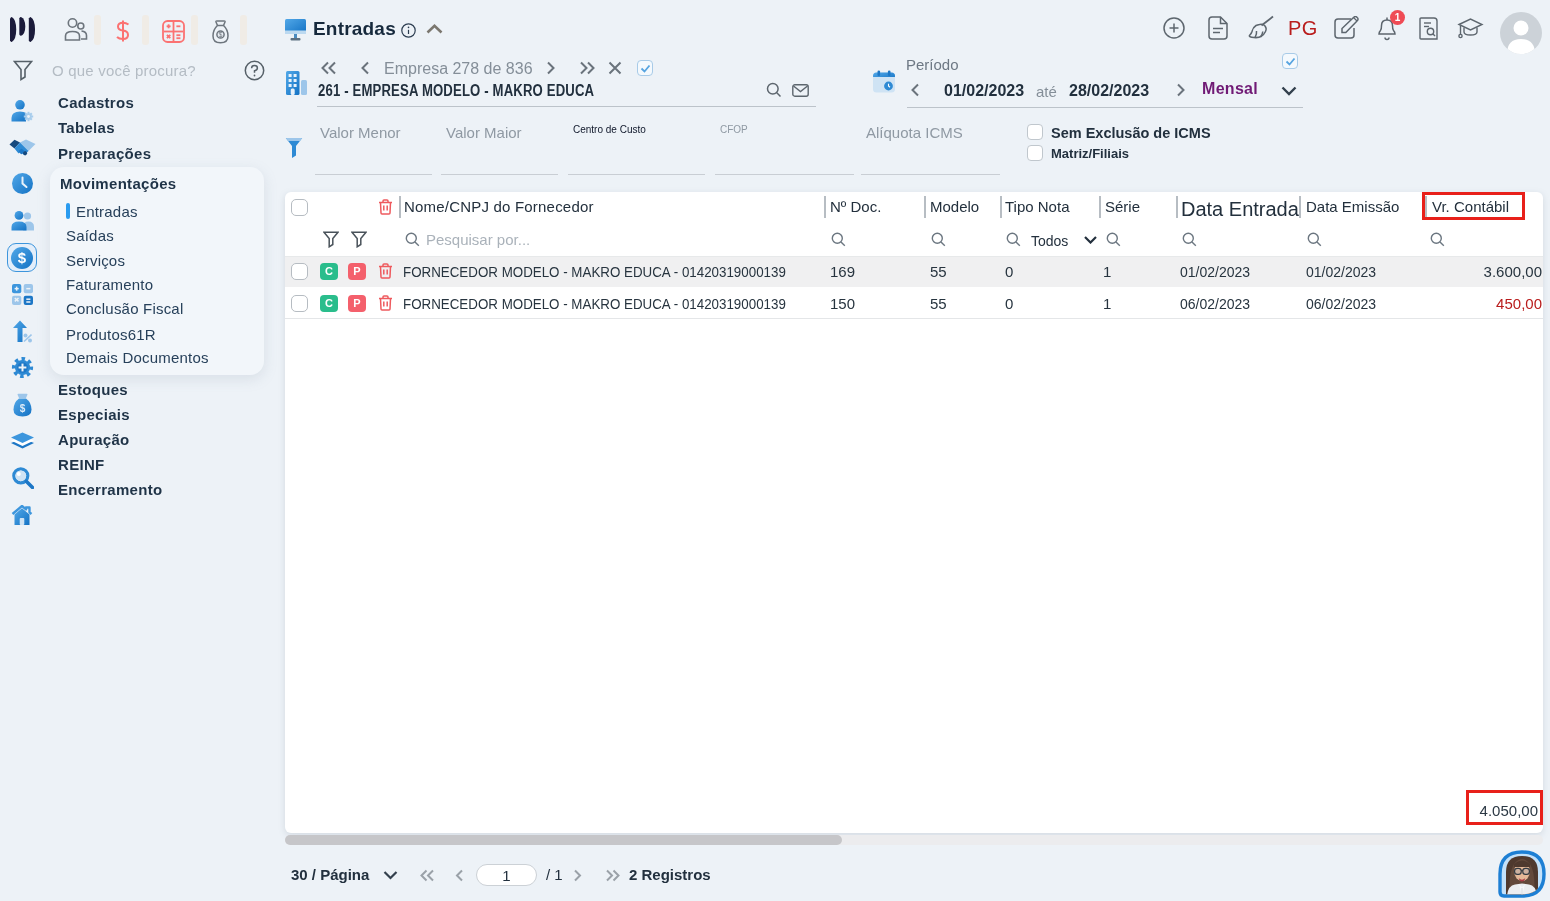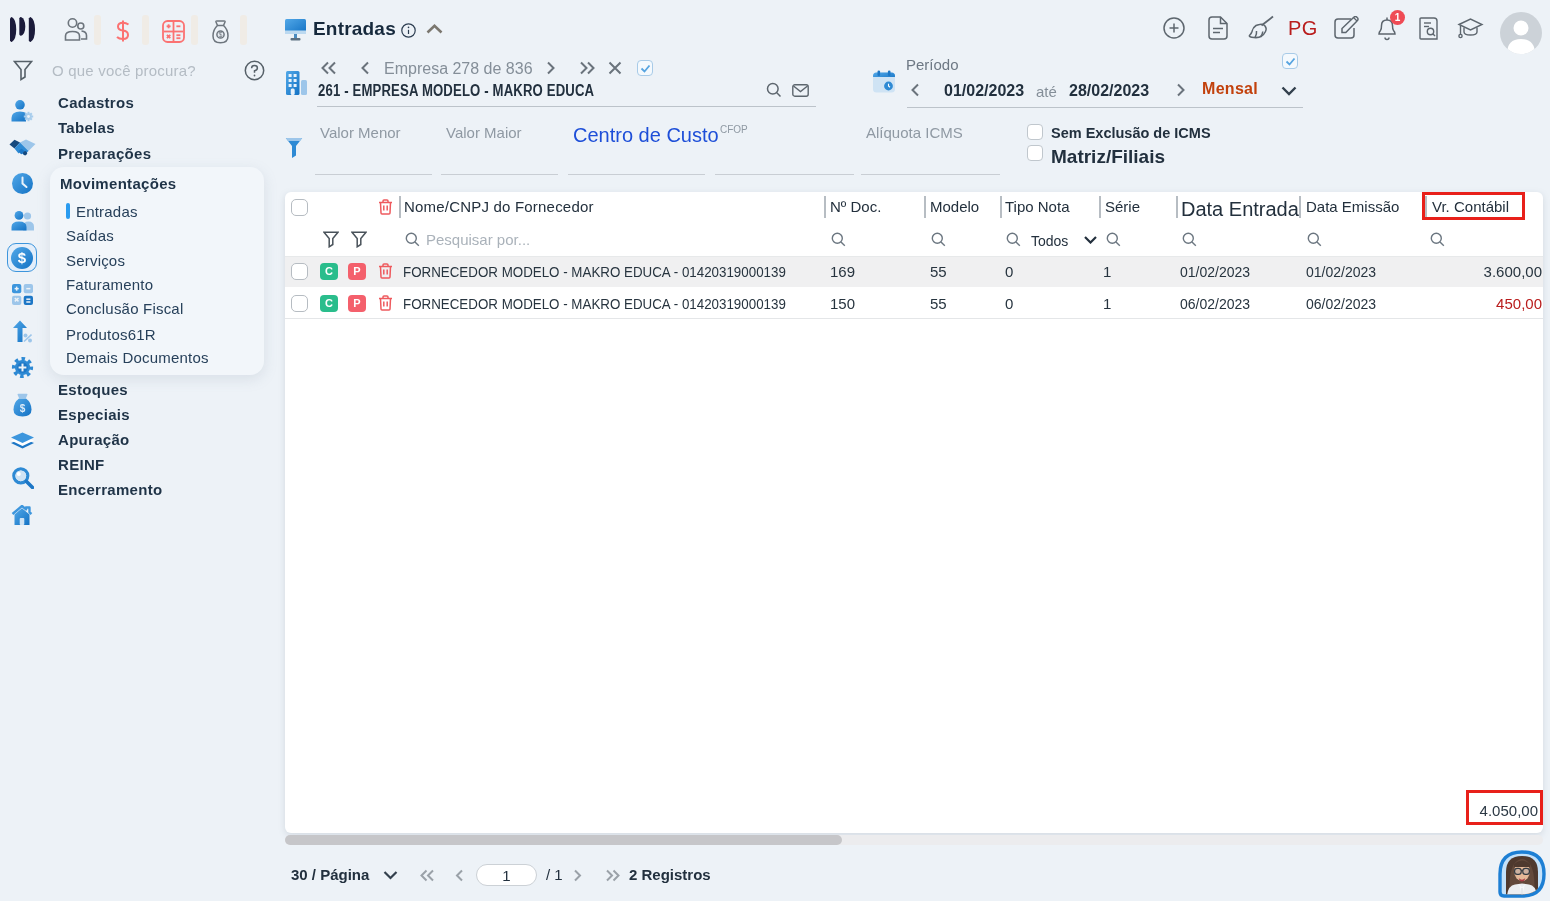--- a/index.html
+++ b/index.html
@@ -317,49 +317,49 @@
 <div class="abs" style="left:906px;top:56px;font-size:15px;color:#6d7884">Período</div>
 <svg class="abs" style="left:910px;top:83px" width="10" height="14" viewBox="0 0 10 14" fill="none" stroke="#6a737c" stroke-width="2">
   <path d="M8,1.5 L2.5,7 L8,12.5"></path>
 </svg>
 <div class="abs" style="left:944px;top:82px;font-size:16px;font-weight:bold;color:#22303e">01/02/2023</div>
 <div class="abs" style="left:1036px;top:83px;font-size:15px;color:#848e98">até</div>
 <div class="abs" style="left:1069px;top:82px;font-size:16px;font-weight:bold;color:#22303e">28/02/2023</div>
 <svg class="abs" style="left:1176px;top:83px" width="10" height="14" viewBox="0 0 10 14" fill="none" stroke="#6a737c" stroke-width="2">
   <path d="M2,1.5 L7.5,7 L2,12.5"></path>
 </svg>
-<div class="abs" style="left:1202px;top:80px;font-size:16px;font-weight:bold;color:#c2410c;letter-spacing:0.3px">Mensal</div>
+<div class="abs" style="left:1202px;top:80px;font-size:16px;font-weight:bold;color:#701a75;letter-spacing:0.3px">Mensal</div>
 <div class="abs" style="left:1282px;top:53px;width:16px;height:16px;border:1.5px solid #a8cbe8;border-radius:4px;background:#f4f9fd">
   <svg width="13" height="13" viewBox="0 0 13 13" style="margin:0.5px">
         <path d="M2.5,6.5 L5.5,9.5 L10.5,3.5" stroke="#57a4e0" stroke-width="1.8" fill="none"></path>
       </svg>
 </div>
 <svg class="abs" style="left:1281px;top:86px" width="16" height="10" viewBox="0 0 16 10" fill="none" stroke="#33404d" stroke-width="2.4">
   <path d="M1.5,1.5 L8,8 L14.5,1.5"></path>
 </svg>
 <div class="abs" style="left:907px;top:107px;width:396px;height:1px;background:#bcc3ca"></div>
 
 <svg class="abs" style="left:285px;top:137px" width="18" height="22" viewBox="0 0 18 22">
   <path d="M0.8,1 L17.2,1 L11,9 L11,18.5 L7,21 L7,9 Z" fill="#2e8ad4"></path>
   <path d="M0.8,1 L17.2,1 L15,4 L3,4 Z" fill="#9dc6ea"></path>
 </svg>
 <div class="abs" style="left:320px;top:124px;font-size:15px;color:#8f99a3">Valor Menor</div>
 <div class="abs" style="left:446px;top:124px;font-size:15px;color:#8f99a3">Valor Maior</div>
-<div class="abs" style="left:573px;top:124px;font-size:20px;color:#1d4ed8">Centro de Custo</div>
+<div class="abs" style="left:573px;top:124px;font-size:10px;color:#0f172a">Centro de Custo</div>
 <div class="abs" style="left:720px;top:124px;font-size:10px;color:#8f99a3">CFOP</div>
 <div class="abs" style="left:866px;top:124px;font-size:15px;color:#8f99a3">Alíquota ICMS</div>
 <div class="abs" style="left:315px;top:174px;width:117px;height:1px;background:#c9ced4"></div>
 <div class="abs" style="left:441px;top:174px;width:117px;height:1px;background:#c9ced4"></div>
 <div class="abs" style="left:568px;top:174px;width:137px;height:1px;background:#c9ced4"></div>
 <div class="abs" style="left:715px;top:174px;width:139px;height:1px;background:#c9ced4"></div>
 <div class="abs" style="left:861px;top:174px;width:139px;height:1px;background:#c9ced4"></div>
 <div class="abs" style="left:1027px;top:124px;width:16px;height:16px;border:1.5px solid #c0c7cd;border-radius:4px;background:#fff"></div>
 <div class="abs" style="left:1051px;top:125px;font-size:14.5px;font-weight:bold;color:#22303e">Sem Exclusão de ICMS</div>
 <div class="abs" style="left:1027px;top:145px;width:16px;height:16px;border:1.5px solid #c0c7cd;border-radius:4px;background:#fff"></div>
-<div class="abs" style="left:1051px;top:146px;font-size:19px;font-weight:bold;color:#22303e">Matriz/Filiais</div>
+<div class="abs" style="left:1051px;top:146px;font-size:13px;font-weight:bold;color:#22303e">Matriz/Filiais</div>
 
 <div class="abs" style="left:285px;top:192px;width:1258px;height:641px;background:#fff;border-radius:6px;box-shadow:0 2px 6px rgba(130,145,160,0.25)">
 
   <div class="abs" style="left:114px;top:4px;width:2px;height:22px;background:#b7bdc3"></div>
   <div class="abs" style="left:539px;top:4px;width:2px;height:22px;background:#b7bdc3"></div>
   <div class="abs" style="left:639px;top:4px;width:2px;height:22px;background:#b7bdc3"></div>
   <div class="abs" style="left:715px;top:4px;width:2px;height:22px;background:#b7bdc3"></div>
   <div class="abs" style="left:814px;top:4px;width:2px;height:22px;background:#b7bdc3"></div>
   <div class="abs" style="left:891px;top:4px;width:2px;height:22px;background:#b7bdc3"></div>
   <div class="abs" style="left:1014px;top:4px;width:2px;height:22px;background:#b7bdc3"></div>

